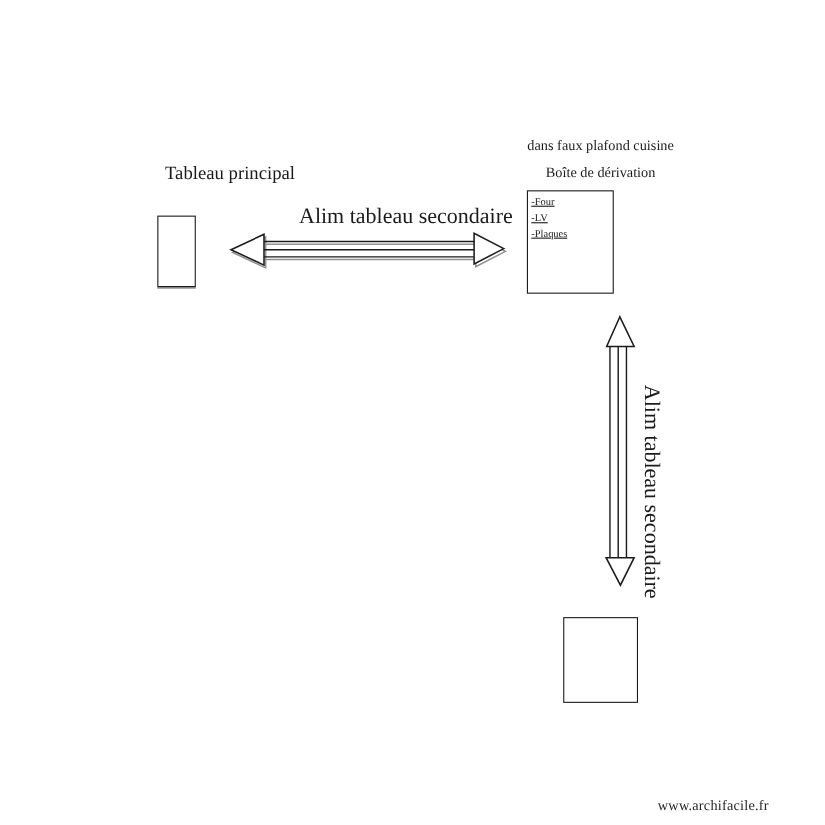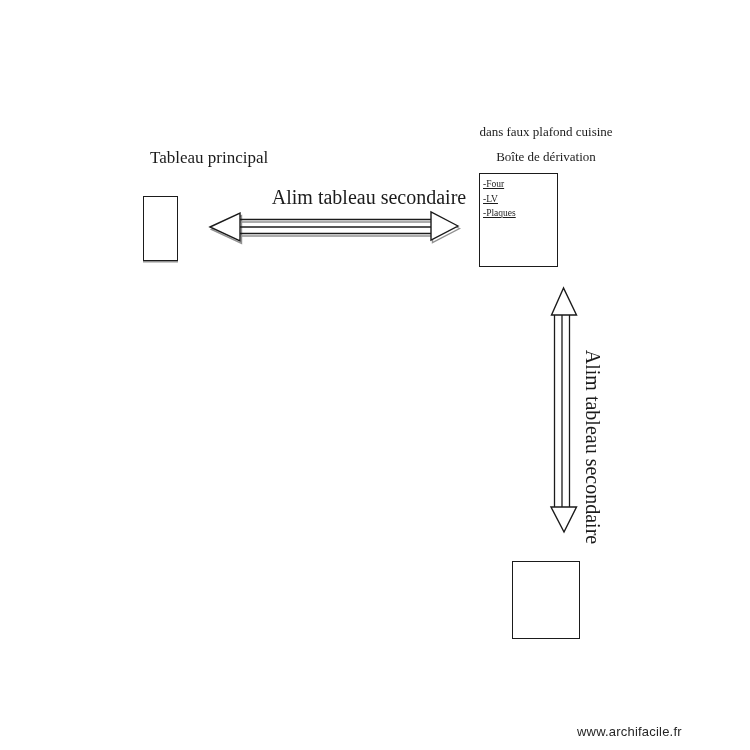--- a/index.html
+++ b/index.html
@@ -29,22 +29,22 @@
   #lbl-circuits{left:483px;top:177px;font-size:9.5px;line-height:14.5px;text-decoration:underline;}
   #lbl-alim-h{left:369px;top:186px;transform:translateX(-50%);font-size:20px;}
   #lbl-alim-v{
     left:592px;top:447px;font-size:20px;
     transform:translate(-50%,-50%) rotate(90deg);
   }
   #lbl-secondaire{left:403px;top:568px;font-size:20px;line-height:29.5px;z-index:3;}
 
   
   #watermark{
-    left:577px;top:724px;font-size:13px;color:var(--wm);
-    font-family:Liberation Sans, sans-serif;letter-spacing:0.2px;
+    left:598px;top:724px;font-size:13px;color:var(--wm);
+    font-family:Liberation Serif, serif;letter-spacing:0.2px;
   }
 
   
   #arrow-layer{position:absolute;left:0;top:0;z-index:2;pointer-events:none;}
   .arrow-main{stroke:var(--ink);stroke-width:1.4;fill:#ffffff;}
   .arrow-line{stroke:var(--ink);stroke-width:1.3;fill:none;}
   .arrow-shadow{stroke:var(--shadow);stroke-width:1.4;fill:none;}
 </style>
 </head>
 <body>

